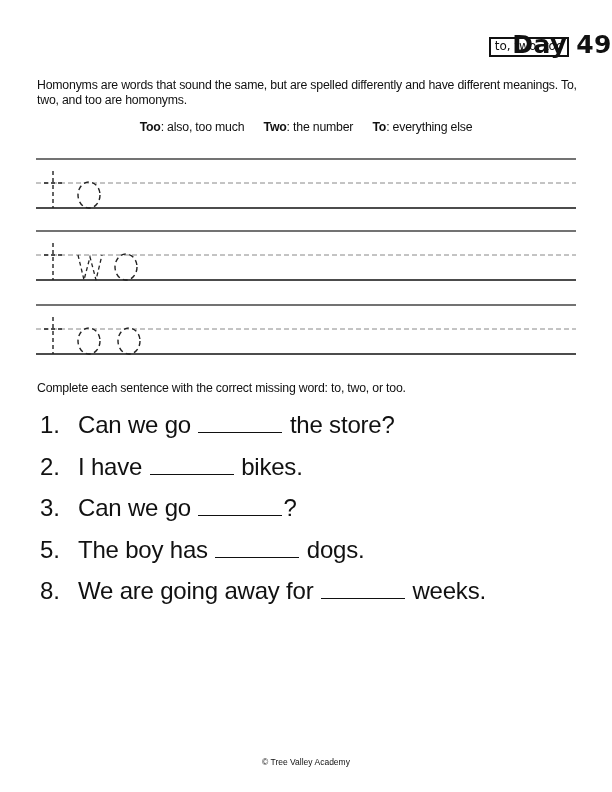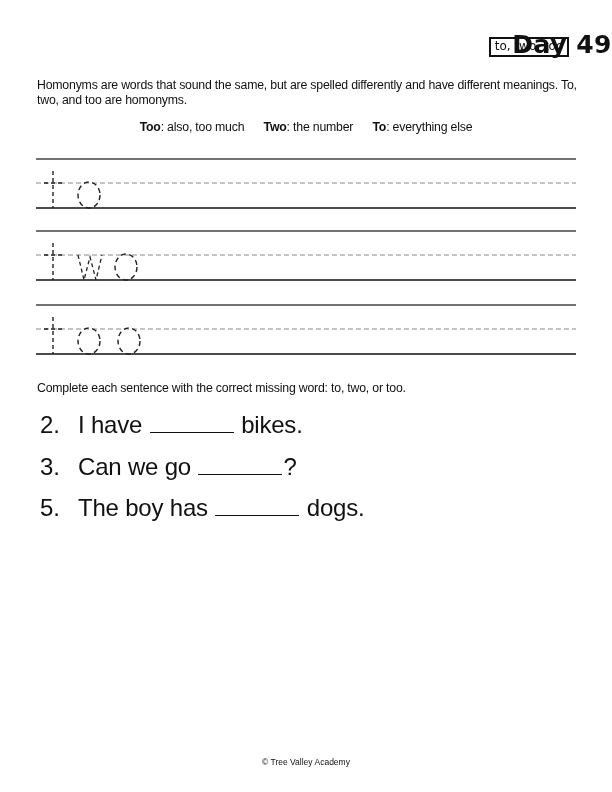--- a/index.html
+++ b/index.html
@@ -81,23 +81,29 @@
     <g stroke="#222" stroke-width="1.4" fill="none" stroke-dasharray="5,3.5">
       <ellipse cx="93" cy="37" rx="11" ry="13"></ellipse>
     </g>
   </svg>
 </div>
 
 <div class="instr">Complete each sentence with the correct missing word: to, two, or too.</div>
 
 <ol class="sentences">
   <li class="sentence">
+    <span class="num">1.</span><span>Can we go</span> <span class="blank"></span> <span>the store?</span>
+  </li>
+  <li class="sentence">
     <span class="num">2.</span><span>I have</span> <span class="blank"></span> <span>bikes.</span>
   </li>
   <li class="sentence">
     <span class="num">3.</span><span>Can we go</span> <span class="blank"></span><span>?</span>
   </li>
   <li class="sentence">
     <span class="num">5.</span><span>The boy has</span> <span class="blank"></span> <span>dogs.</span>
   </li>
+  <li class="sentence">
+    <span class="num">8.</span><span>We are going away for</span> <span class="blank"></span> <span>weeks.</span>
+  </li>
 </ol>
 
 <div class="footer">© Tree Valley Academy</div>
 
 </body></html>

